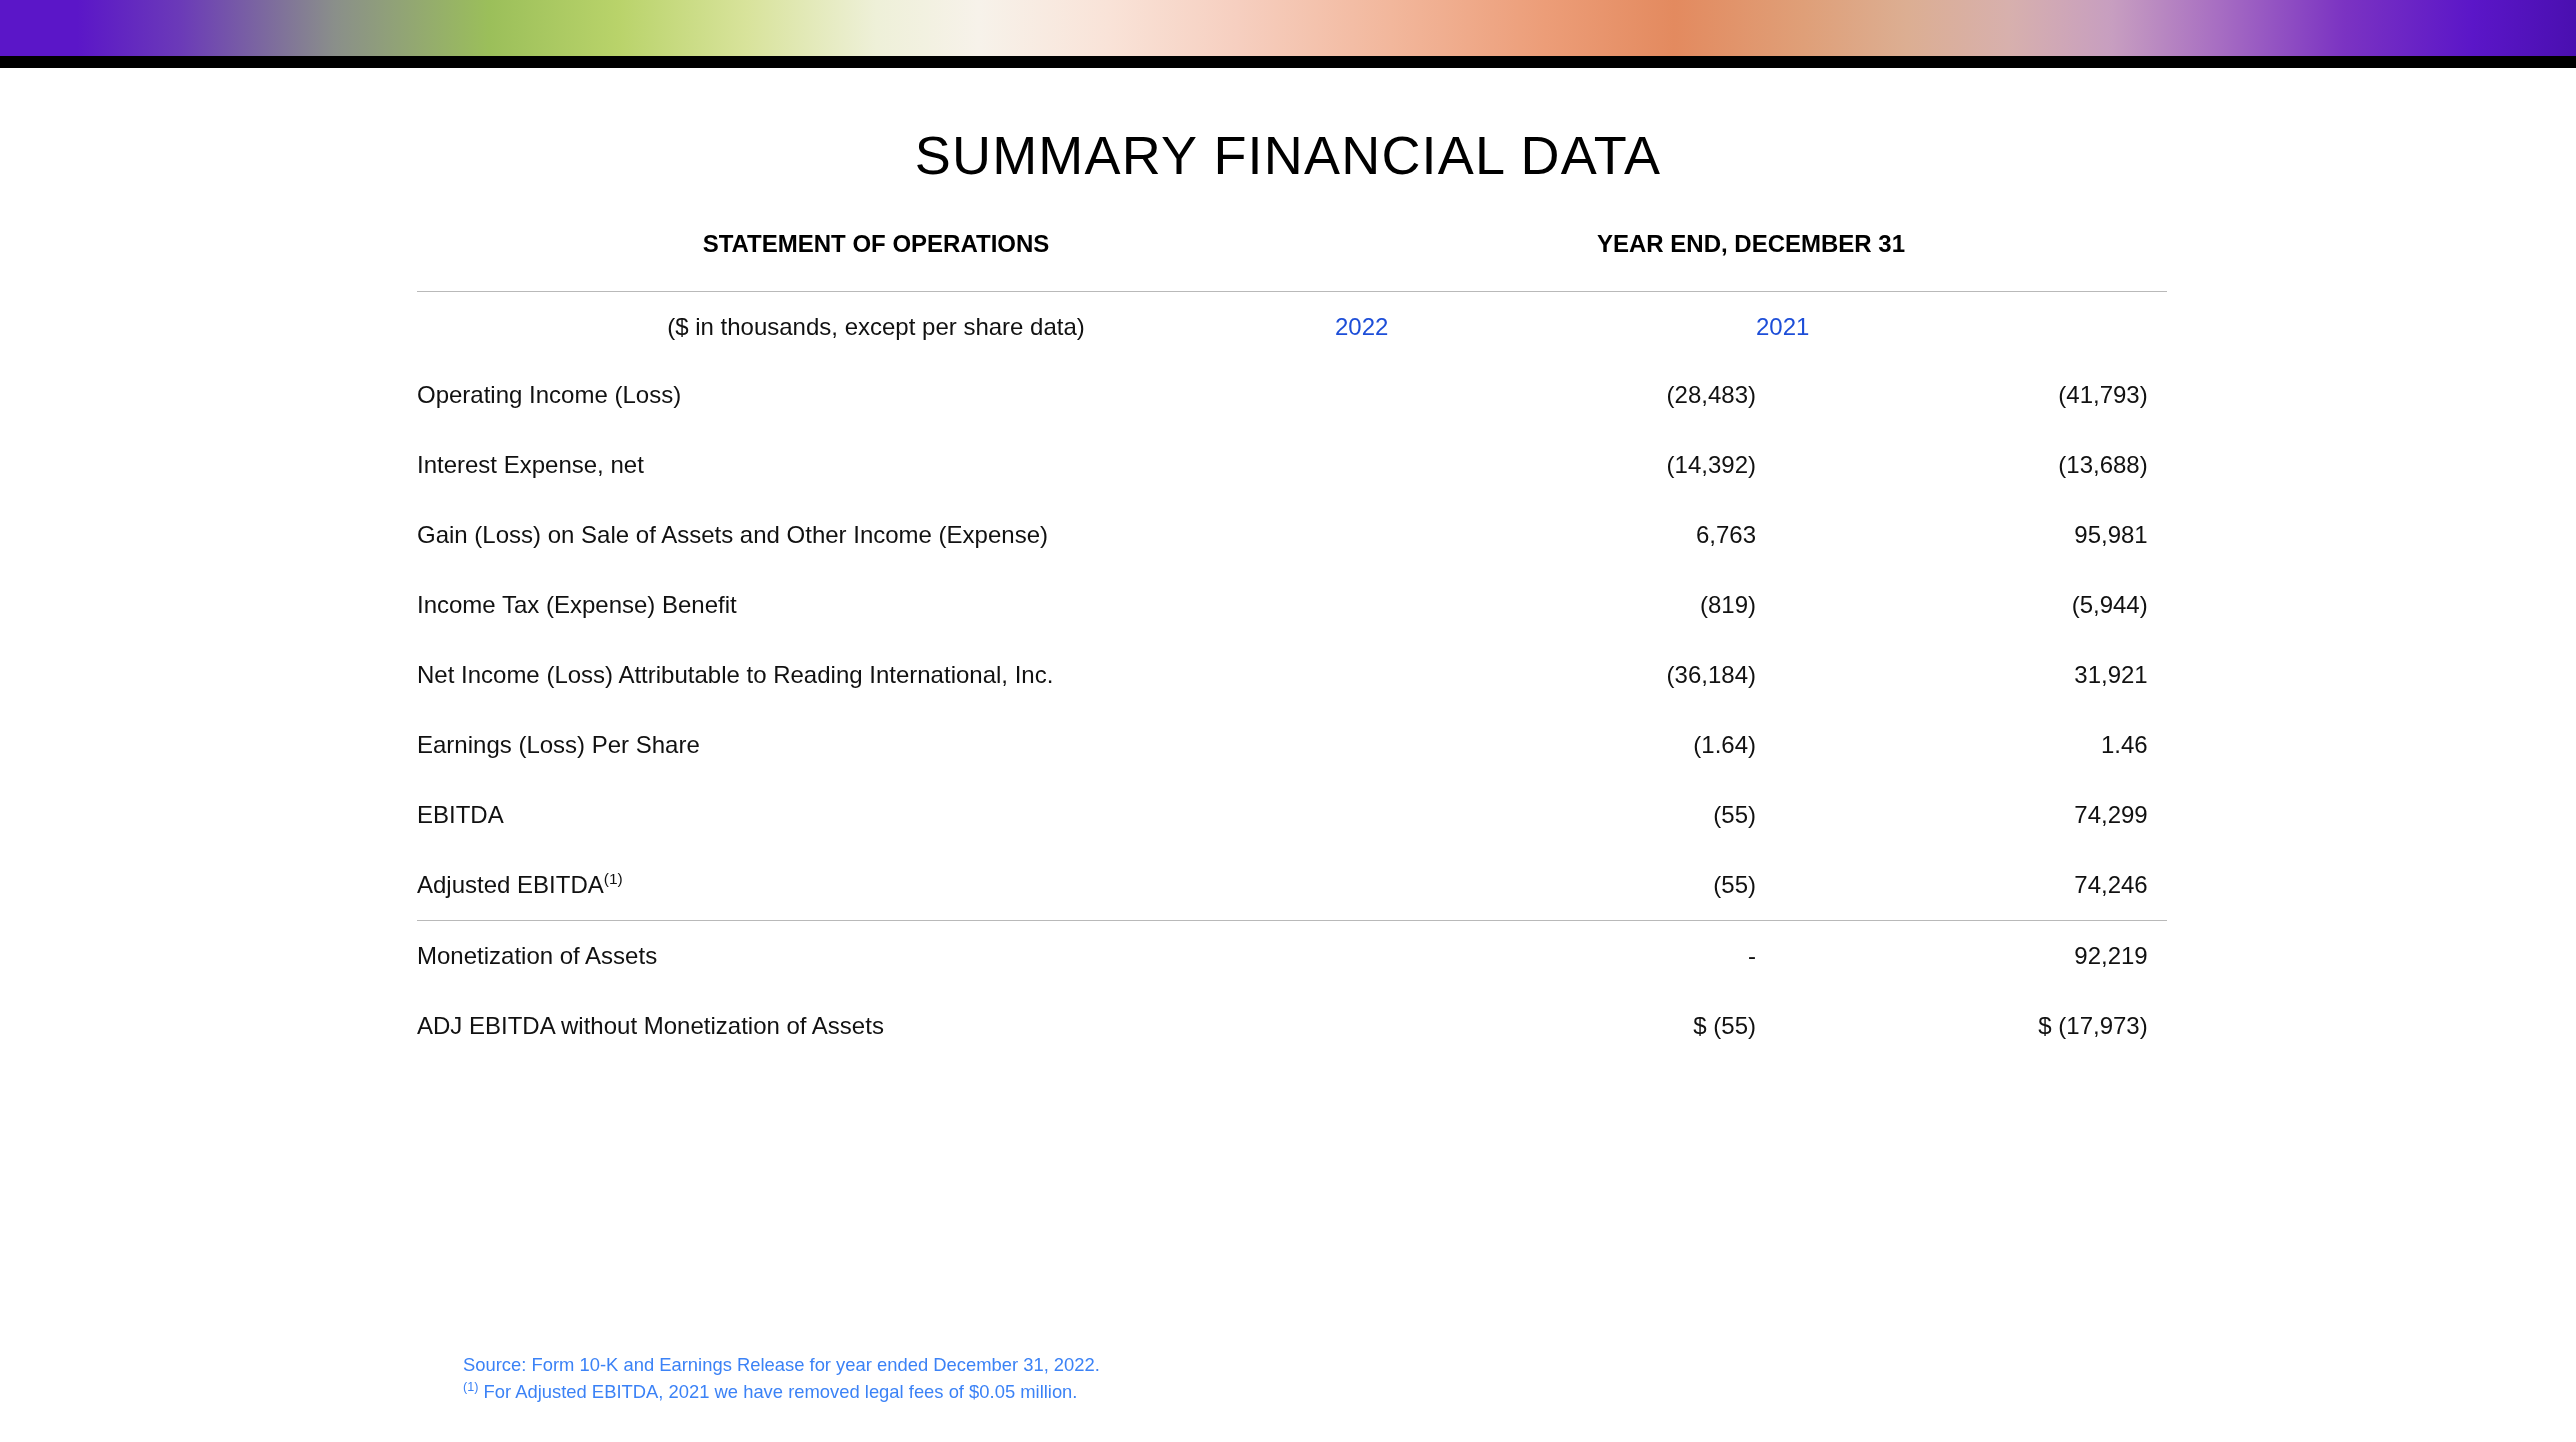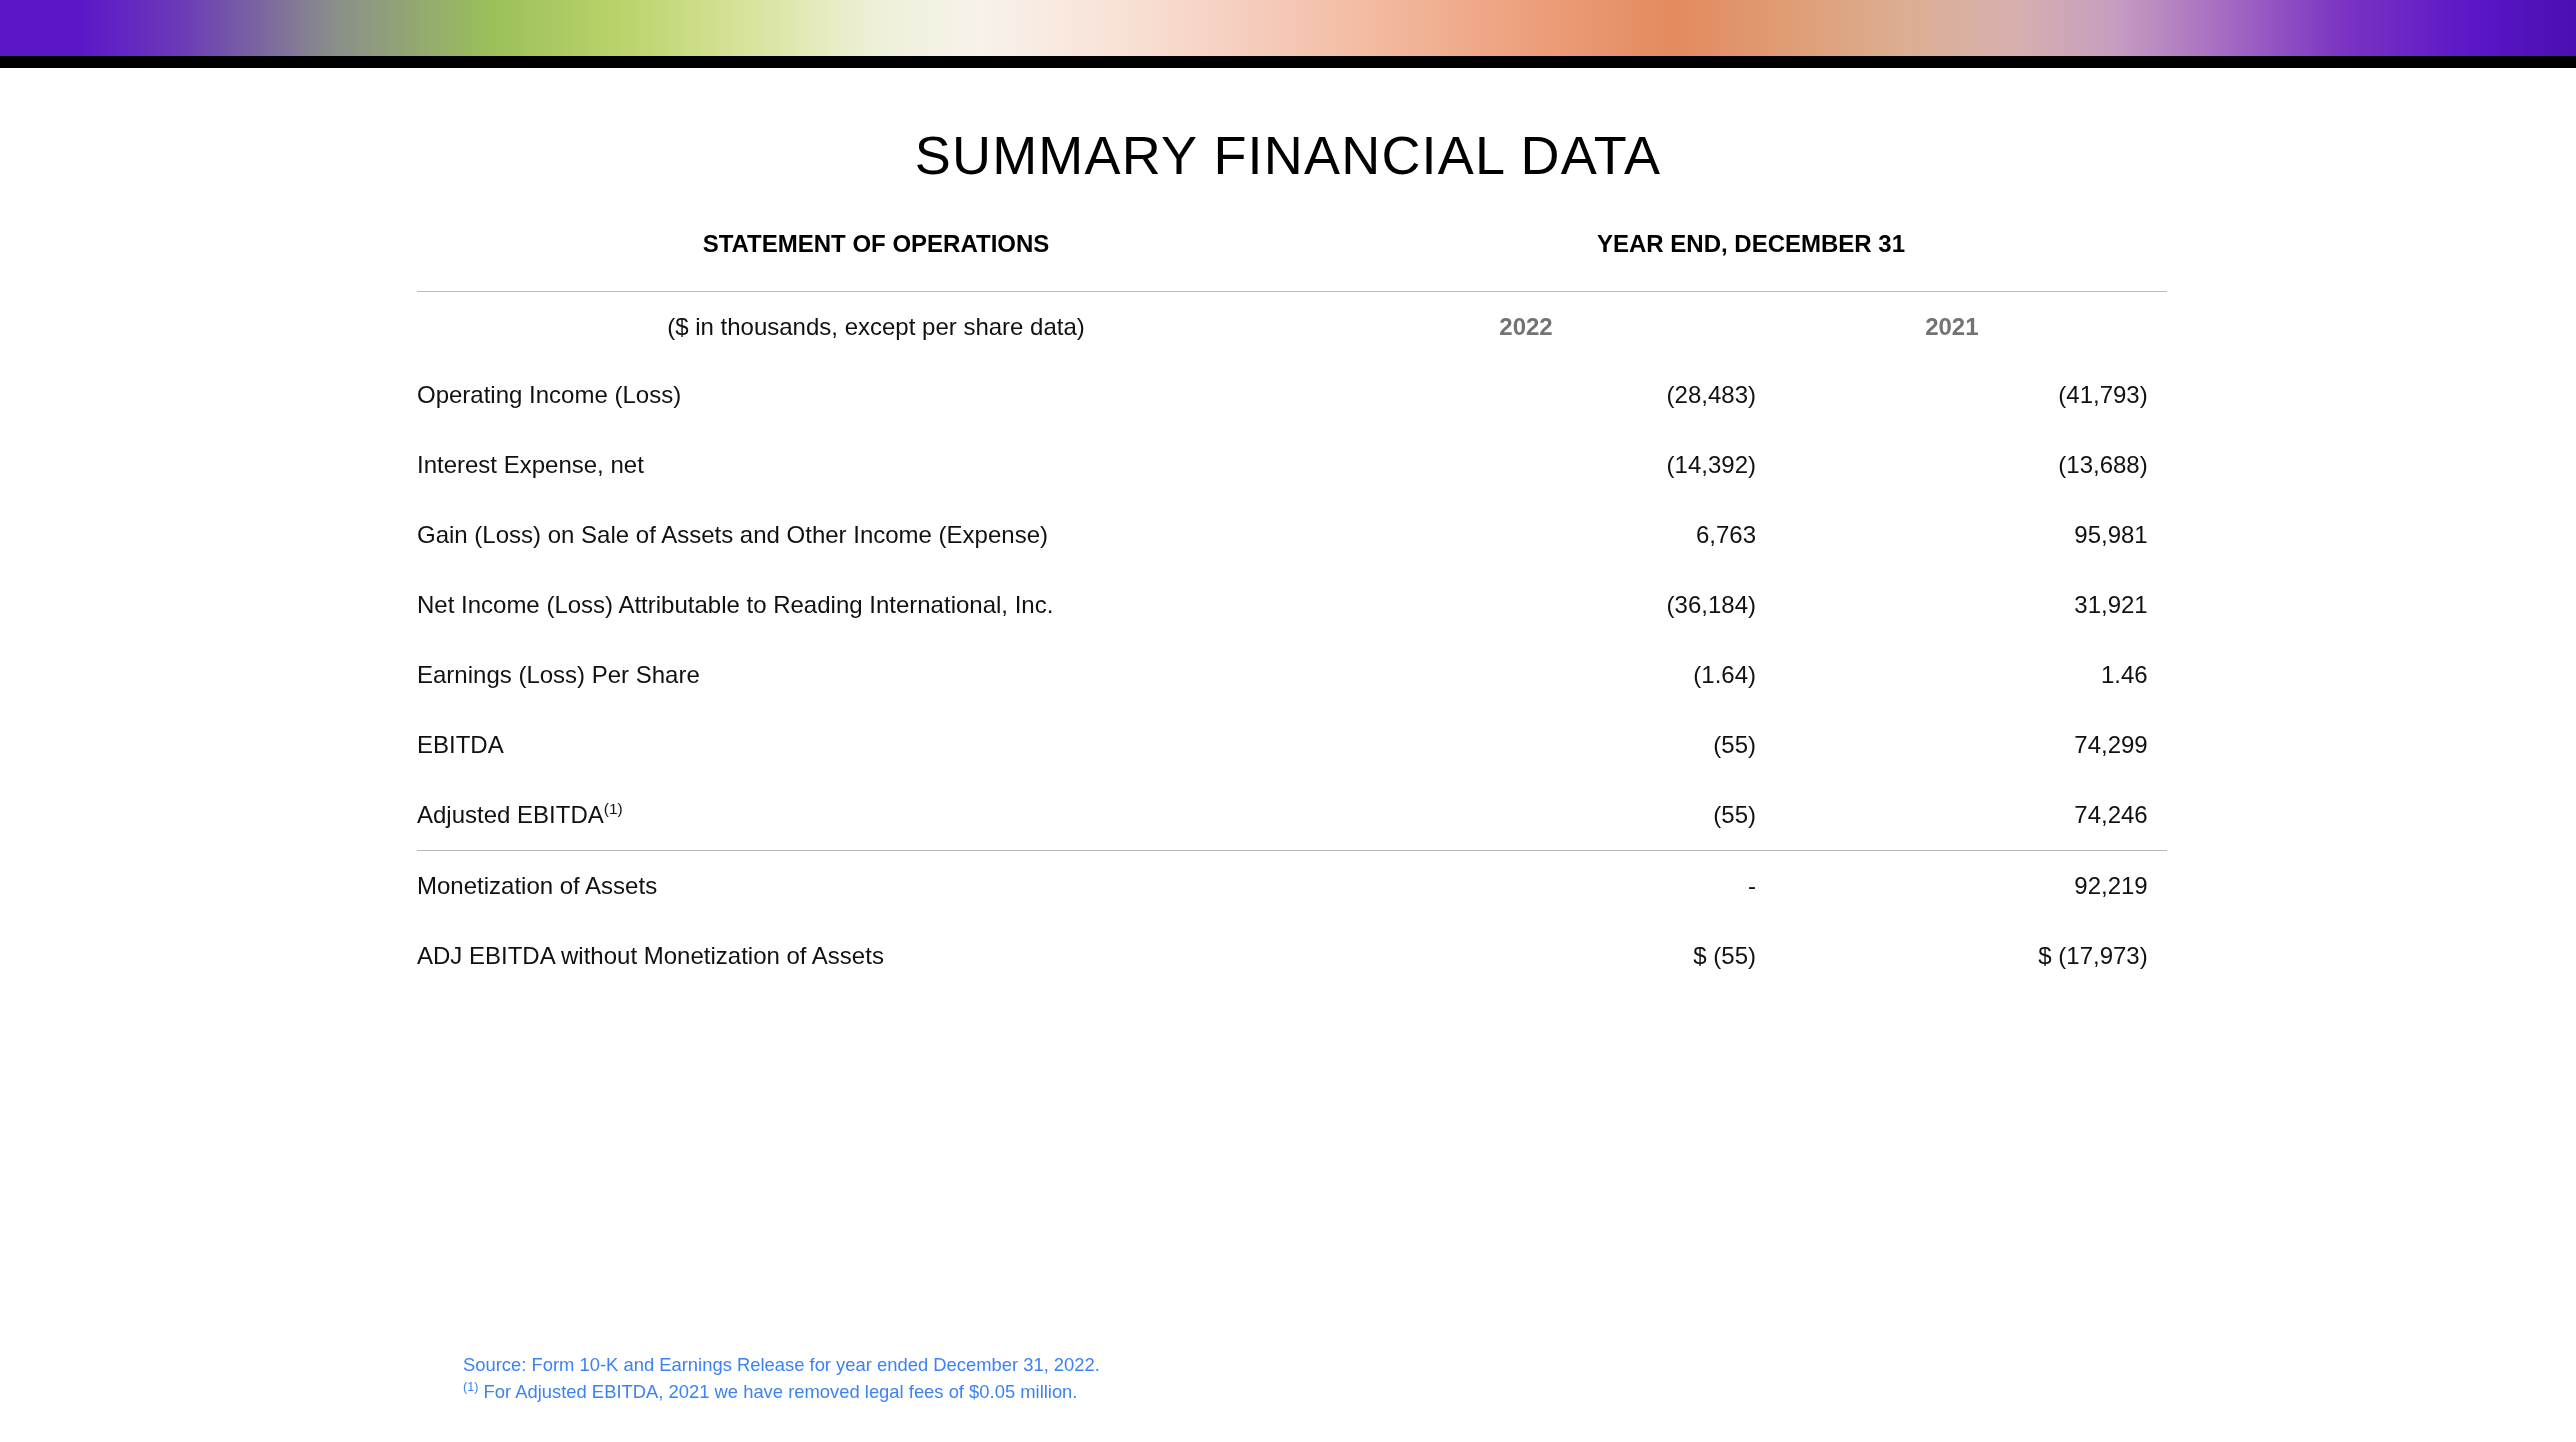--- a/index.html
+++ b/index.html
@@ -103,24 +103,24 @@
     padding: 21px 0 19.3px 0;
     font-size: 24px;
     vertical-align: bottom;
   }
   .hdr-sub .sub-left {
     text-align: center;
     font-weight: 400;
     color: #111111;
   }
   .hdr-sub .sub-year {
-    text-align: center;
-    font-weight: 700;
+    text-align: left;
+    font-weight: 400;
     padding-right: 39px;
-    color: #737373;
+    color: #1d4ed8;
   }
   .hdr-sub .sub-year.y2021 { padding-right: 19.3px; }
 
   tbody.body-rows td {
     font-size: 24px;
     font-weight: 400;
     padding: 21px 0 21px 0;
     color: #111111;
   }
   td.lbl {
@@ -196,20 +196,25 @@
         <td class="lbl">Interest Expense, net</td>
         <td class="val">(14,392)</td>
         <td class="val y2021">(13,688)</td>
       </tr>
       <tr>
         <td class="lbl">Gain (Loss) on Sale of Assets and Other Income (Expense)</td>
         <td class="val">6,763</td>
         <td class="val y2021">95,981</td>
       </tr>
       <tr>
+        <td class="lbl">Income Tax (Expense) Benefit</td>
+        <td class="val">(819)</td>
+        <td class="val y2021">(5,944)</td>
+      </tr>
+      <tr>
         <td class="lbl">Net Income (Loss) Attributable to Reading International, Inc.</td>
         <td class="val">(36,184)</td>
         <td class="val y2021">31,921</td>
       </tr>
       <tr>
         <td class="lbl">Earnings (Loss) Per Share</td>
         <td class="val">(1.64)</td>
         <td class="val y2021">1.46</td>
       </tr>
       <tr>

